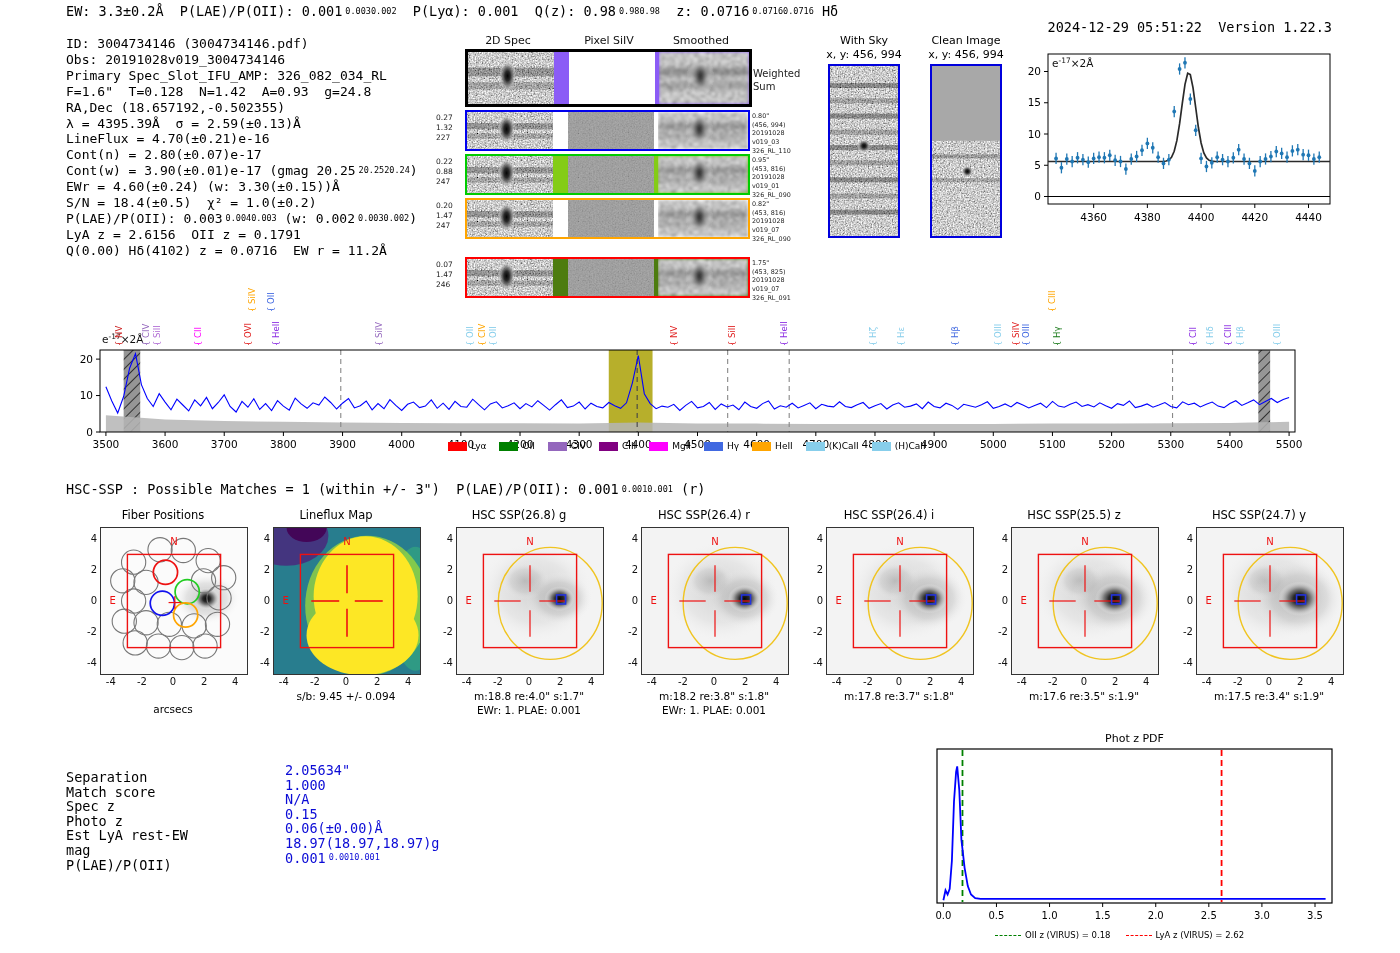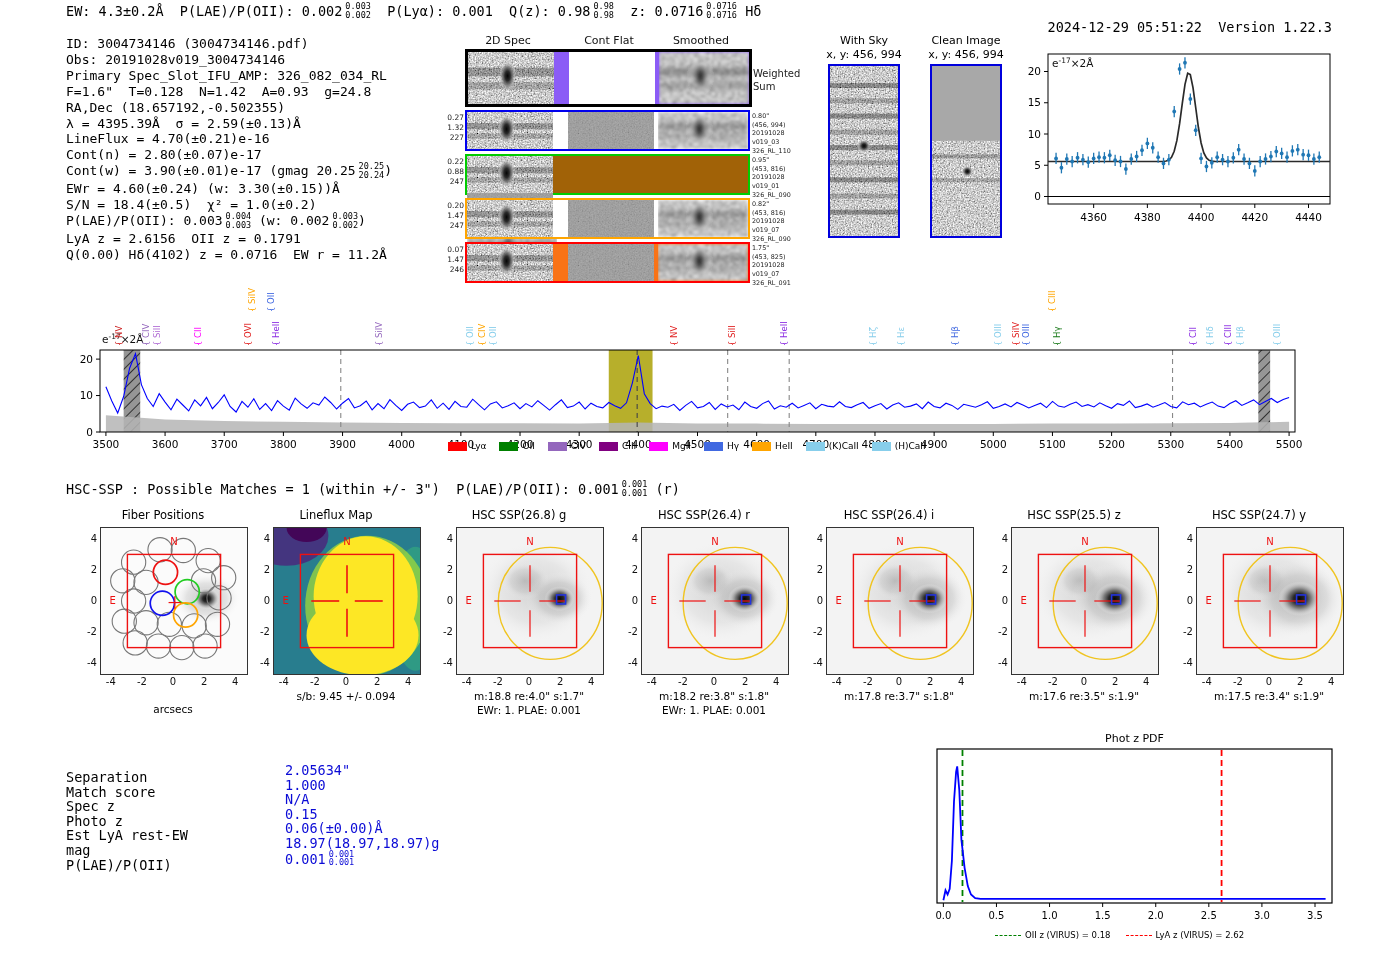--- a/index.html
+++ b/index.html
@@ -1,25 +1,25 @@
 <!DOCTYPE html>
 <html><head>
 <meta charset="utf-8">
 <style>
   html,body{margin:0;padding:0;background:#fff;}
   #app{position:relative;width:1400px;height:953px;background:#fff;overflow:hidden;
        font-family:"DejaVu Sans",sans-serif;color:#000;}
   .abs{position:absolute;}
   .mono{font-family:"DejaVu Sans Mono",monospace;font-size:13px;white-space:pre;}
-  .fr{display:inline-flex;flex-direction:column;vertical-align:middle;font-size:8.5px;
+  .fr{display:inline-flex;vertical-align:middle;font-size:8.5px;
       line-height:1.05;margin-left:3px;transform:translateY(-1px);
       font-family:"DejaVu Sans Mono",monospace;text-align:right;}
   .infoline{line-height:15.9px;}
   .s2d-row{position:relative;display:flex;align-items:stretch;}
-  .s2d-left{position:absolute;left:-31px;width:28px;text-align:right;font-size:7.5px;
+  .s2d-left{position:absolute;left:-31px;width:28px;text-align:left;font-size:7.5px;
             line-height:1.3;color:#222;top:1px;}
   .s2d-right{position:absolute;right:-64px;width:60px;font-size:6.4px;line-height:1.35;color:#222;top:0px;}
   .s2d-hdr{display:flex;font-size:11px;color:#111;}
   .skytitle{font-size:11px;line-height:1.25;text-align:center;}
   .cut-title{font-size:11.5px;text-align:center;white-space:nowrap;}
   .cut-cap{font-size:10.5px;text-align:center;white-space:nowrap;line-height:1.25;}
   .tick{font-size:10px;color:#111;position:absolute;}
   .legend-item{display:flex;align-items:center;gap:4px;font-size:9px;}
   .sw{width:19px;height:9px;display:inline-block;}
   .dashsw{width:26px;height:0;border-top:1.8px dashed #000;display:inline-block;}
@@ -69,31 +69,31 @@
         <stop offset="100%" stop-color="#ffffff" stop-opacity="0"></stop>
       </radialGradient>
       <radialGradient id="galHalo">
         <stop offset="0%" stop-color="#8f8f8f" stop-opacity="0.55"></stop>
         <stop offset="60%" stop-color="#aaaaaa" stop-opacity="0.3"></stop>
         <stop offset="100%" stop-color="#ffffff" stop-opacity="0"></stop>
       </radialGradient>
     </defs>
   </svg>
 
-  <div class="abs mono" style="left:66px;top:3px;font-size:13.5px" id="top-summary"><span>EW: 4.3±0.2Å  P(LAE)/P(OII): 0.002</span><span class="fr"><span>0.003</span><span>0.002</span></span><span>  P(Lyα): 0.001  Q(z): 0.98</span><span class="fr"><span>0.98</span><span>0.98</span></span><span>  z: 0.0716</span><span class="fr"><span>0.0716</span><span>0.0716</span></span><span> Hδ</span></div>
+  <div class="abs mono" style="left:66px;top:3px;font-size:13.5px" id="top-summary"><span>EW: 3.3±0.2Å  P(LAE)/P(OII): 0.001</span><span class="fr"><span>0.003</span><span>0.002</span></span><span>  P(Lyα): 0.001  Q(z): 0.98</span><span class="fr"><span>0.98</span><span>0.98</span></span><span>  z: 0.0716</span><span class="fr"><span>0.0716</span><span>0.0716</span></span><span> Hδ</span></div>
   <div class="abs mono" style="right:68px;top:3px;font-size:13.5px">
     <span>2024-12-29 05:51:22</span><span>  </span><span>Version 1.22.3</span>
   </div>
 
   <div class="abs mono" style="left:66px;top:36px" id="info-block"><div class="mono infoline"><span>ID: 3004734146 (3004734146.pdf)</span></div><div class="mono infoline"><span>Obs: 20191028v019_3004734146</span></div><div class="mono infoline"><span>Primary Spec_Slot_IFU_AMP: 326_082_034_RL</span></div><div class="mono infoline"><span>F=1.6"  T=0.128  N=1.42  A=0.93  g=24.8</span></div><div class="mono infoline"><span>RA,Dec (18.657192,-0.502355)</span></div><div class="mono infoline"><span>λ = 4395.39Å  σ = 2.59(±0.13)Å</span></div><div class="mono infoline"><span>LineFlux = 4.70(±0.21)e-16</span></div><div class="mono infoline"><span>Cont(n) = 2.80(±0.07)e-17</span></div><div class="mono infoline"><span>Cont(w) = 3.90(±0.01)e-17 (gmag 20.25</span><span class="fr"><span>20.25</span><span>20.24</span></span><span>)</span></div><div class="mono infoline"><span>EWr = 4.60(±0.24) (w: 3.30(±0.15))Å</span></div><div class="mono infoline"><span>S/N = 18.4(±0.5)  χ² = 1.0(±0.2)</span></div><div class="mono infoline"><span>P(LAE)/P(OII): 0.003</span><span class="fr"><span>0.004</span><span>0.003</span></span><span> (w: 0.002</span><span class="fr"><span>0.003</span><span>0.002</span></span><span>)</span></div><div class="mono infoline"><span>LyA z = 2.6156  OII z = 0.1791</span></div><div class="mono infoline"><span>Q(0.00) Hδ(4102) z = 0.0716  EW r = 11.2Å</span></div></div>
 
   <div class="abs" style="left:465px;top:34px;width:284px" id="spec2d">
       <div class="s2d-hdr">
         <div style="width: 86px; text-align: center; margin-right: 15px;">2D Spec</div>
-        <div style="width: 86px; text-align: center; margin-right: 4px;">Cont Flat</div>
+        <div style="width: 86px; text-align: center; margin-right: 4px;">Pixel SiIV</div>
         <div style="width: 90px; text-align: center;">Smoothed</div>
       </div>
       <div class="s2d-row" style="margin-top: 2px; border: 3px solid rgb(0, 0, 0); width: 281px; height: 52px; background: #8b5cf6;">
         <div style="width: 86px; height: 52px; margin-right: 15px;">
           <svg width="86" height="52" style="display:block">
             <rect x="0" y="0" width="86" height="52" fill="#888" filter="url(#grain)"></rect>
             <g>
               <rect x="0" y="15.6" width="86" height="8.84" fill="#000" opacity="0.28"></rect>
               <rect x="0" y="30.159999999999997" width="86" height="7.280000000000001" fill="#000" opacity="0.2"></rect>
               <ellipse cx="39.56" cy="23.92" rx="9" ry="16" fill="url(#galBlob)"></ellipse>
@@ -153,21 +153,21 @@
           <div>227</div>
         </div>
         <div class="s2d-right">
           <div>0.80"</div>
           <div>(456, 994)</div>
           <div>20191028</div>
           <div>v019_03</div>
           <div>326_RL_110</div>
         </div>
       </div>
-      <div class="s2d-row" style="margin-top: 3px; border: 2px solid rgb(0, 204, 0); width: 281px; height: 37px; background: #a16207; flex-direction: column;">
+      <div class="s2d-row" style="margin-top: 3px; border: 2px solid rgb(0, 204, 0); width: 281px; height: 37px; background: #84cc16;">
         <div style="width: 86px; height: 37px; margin-right: 15px;">
           <svg width="86" height="37" style="display:block">
             <rect x="0" y="0" width="86" height="37" fill="#888" filter="url(#grain)"></rect>
             <g>
               <rect x="0" y="11.1" width="86" height="6.29" fill="#000" opacity="0.28"></rect>
               <rect x="0" y="21.459999999999997" width="86" height="5.180000000000001" fill="#000" opacity="0.2"></rect>
               <ellipse cx="39.56" cy="17.02" rx="9" ry="15.54" fill="url(#galBlob)"></ellipse>
             </g>
           </svg>
         </div>
@@ -233,21 +233,21 @@
           <div>247</div>
         </div>
         <div class="s2d-right">
           <div>0.82"</div>
           <div>(453, 816)</div>
           <div>20191028</div>
           <div>v019_07</div>
           <div>326_RL_090</div>
         </div>
       </div>
-      <div class="s2d-row" style="margin-top: 3px; border: 2px solid rgb(255, 0, 0); width: 281px; height: 37px; background: #f97316;">
+      <div class="s2d-row" style="margin-top: 18px; border: 2px solid rgb(255, 0, 0); width: 281px; height: 37px; background: #4d7c0f;">
         <div style="width: 86px; height: 37px; margin-right: 15px;">
           <svg width="86" height="37" style="display:block">
             <rect x="0" y="0" width="86" height="37" fill="#888" filter="url(#grain)"></rect>
             <g>
               <rect x="0" y="11.1" width="86" height="6.29" fill="#000" opacity="0.28"></rect>
               <rect x="0" y="21.459999999999997" width="86" height="5.180000000000001" fill="#000" opacity="0.2"></rect>
               <ellipse cx="39.56" cy="17.02" rx="9" ry="15.54" fill="url(#galBlob)"></ellipse>
             </g>
           </svg>
         </div>

